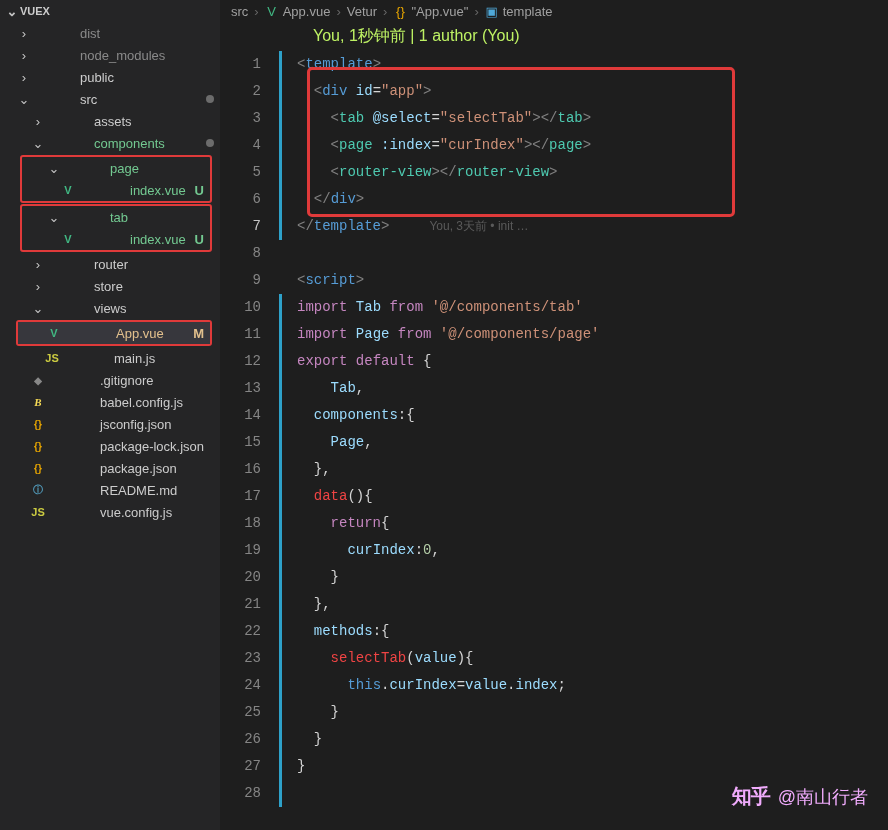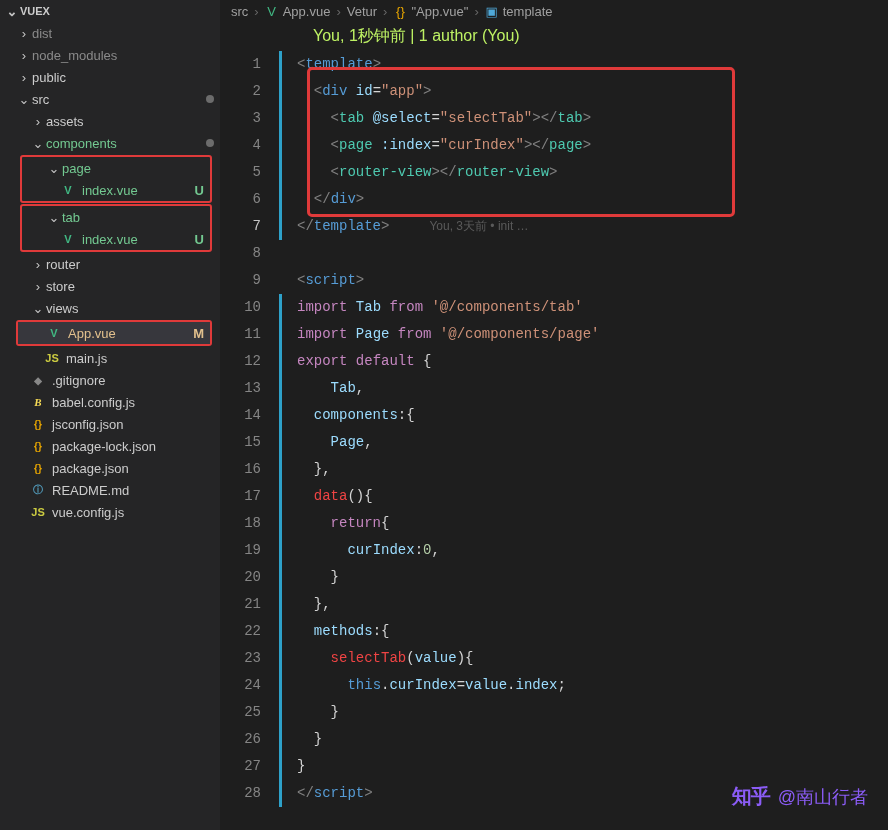--- a/index.html
+++ b/index.html
@@ -64,21 +64,21 @@
   flex-shrink: 0;
   margin-right: 6px;
   font-weight: 700;
 }
 .vue-icon { color: #41b883; }
 .js-icon { color: #cbcb41; font-size: 11px; font-weight: 700; }
 .json-icon { color: #e8a600; font-size: 10px; }
 .md-icon { color: #519aba; font-size: 10px; }
 .git-icon { color: #888888; font-size: 10px; }
 .babel-icon { color: #f5da55; font-style: italic; font-size: 11px; font-family: serif; }
-.tree-label { flex: 1; color: #cccccc; }
+.tree-label { flex: 1; color: #cccccc; margin-left: 48px; }
 .tree-label.green { color: #73c991; }
 .tree-label.mod { color: #e2c08d; }
 .tree-label.dim { color: #8a8a8a; }
 .status-dot { width: 8px; height: 8px; border-radius: 50%; background: #6c6c6c; margin-left: auto; }
 .status-letter { font-weight: 700; margin-left: auto; }
 .status-letter.U { color: #73c991; }
 .status-letter.M { color: #e2c08d; }
 .red-box { border: 2px solid #e03a3a; border-radius: 3px; margin: 1px 8px 1px 20px; }
 .red-box-single { border: 2px solid #e03a3a; border-radius: 3px; margin: 1px 8px 1px 16px; }
 
@@ -132,21 +132,21 @@
   position: absolute;
   border: 3px solid #e03a3a;
   border-radius: 5px;
   pointer-events: none;
   z-index: 5;
 }
 .watermark {
   position: absolute;
   bottom: 20px;
   right: 20px;
-  color: #8b5cf6;
+  color: #f0abfc;
   font-size: 18px;
   font-family: "Microsoft YaHei", sans-serif;
   display: flex;
   align-items: center;
   gap: 8px;
 }
 .zhihu-logo {
   font-weight: 700;
   font-size: 20px;
   letter-spacing: -1px;
@@ -350,21 +350,20 @@
       <div class="code-line"><span>    </span><span class="tok-kw">return</span><span class="tok-default">{</span></div>
       <div class="code-line"><span>      </span><span class="tok-var">curIndex</span><span class="tok-default">:</span><span class="tok-num">0</span><span class="tok-default">,</span></div>
       <div class="code-line"><span>    </span><span class="tok-default">}</span></div>
       <div class="code-line"><span>  </span><span class="tok-default">},</span></div>
       <div class="code-line"><span>  </span><span class="tok-var">methods</span><span class="tok-default">:{</span></div>
       <div class="code-line"><span>    </span><span class="tok-fn">selectTab</span><span class="tok-default">(</span><span class="tok-var">value</span><span class="tok-default">){</span></div>
       <div class="code-line"><span>      </span><span class="tok-this">this</span><span class="tok-default">.</span><span class="tok-var">curIndex</span><span class="tok-default">=</span><span class="tok-var">value</span><span class="tok-default">.</span><span class="tok-var">index</span><span class="tok-default">;</span></div>
       <div class="code-line"><span>    </span><span class="tok-default">}</span></div>
       <div class="code-line"><span>  </span><span class="tok-default">}</span></div>
       <div class="code-line"><span class="tok-default">}</span></div>
-      <div class="code-line"><span class="tok-bracket">&lt;/</span><span class="tok-tag">script</span><span class="tok-bracket">&gt;</span></div>
     </div>
   </div>
 
   <div class="watermark">
     <span class="zhihu-logo">知乎</span>
     <span>@南山行者</span>
   </div>
 </div>
 
 </body></html>

